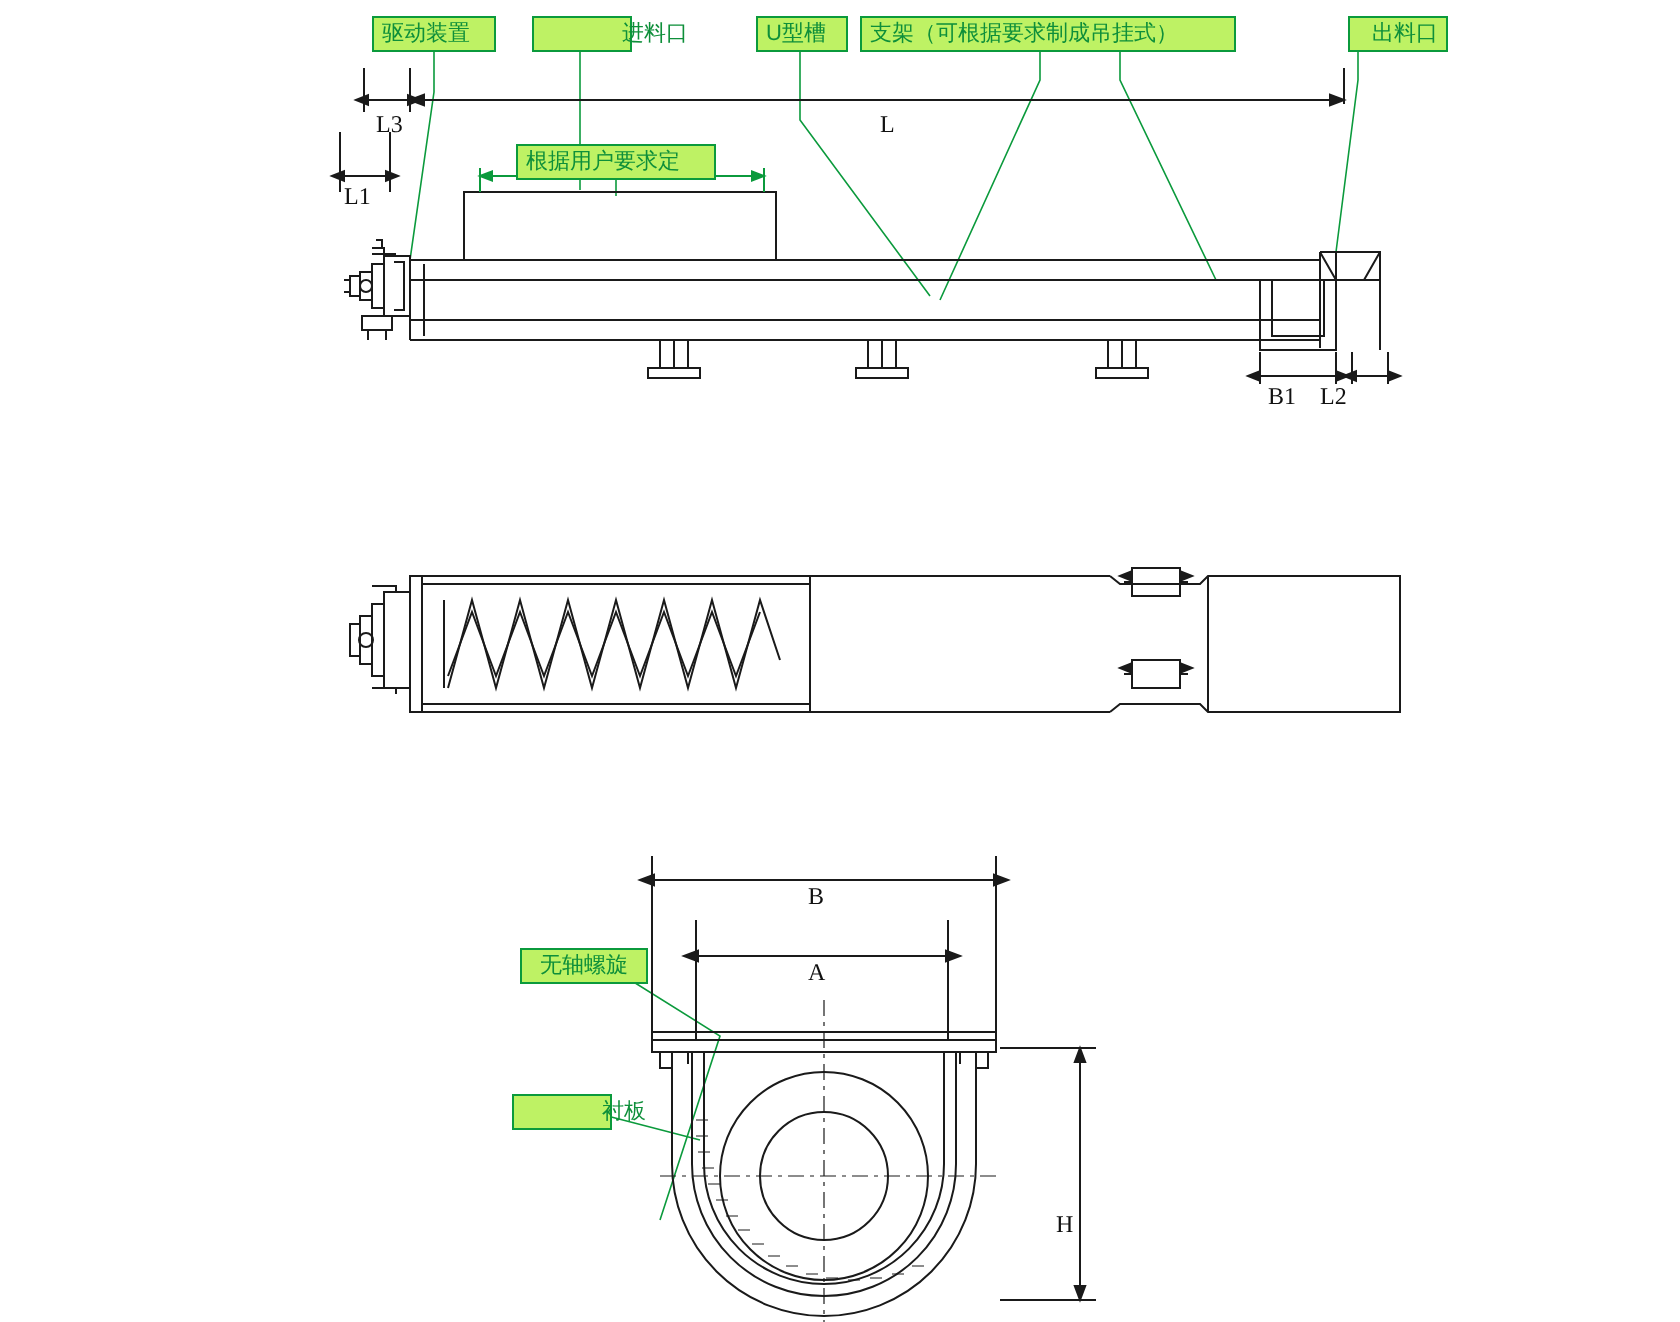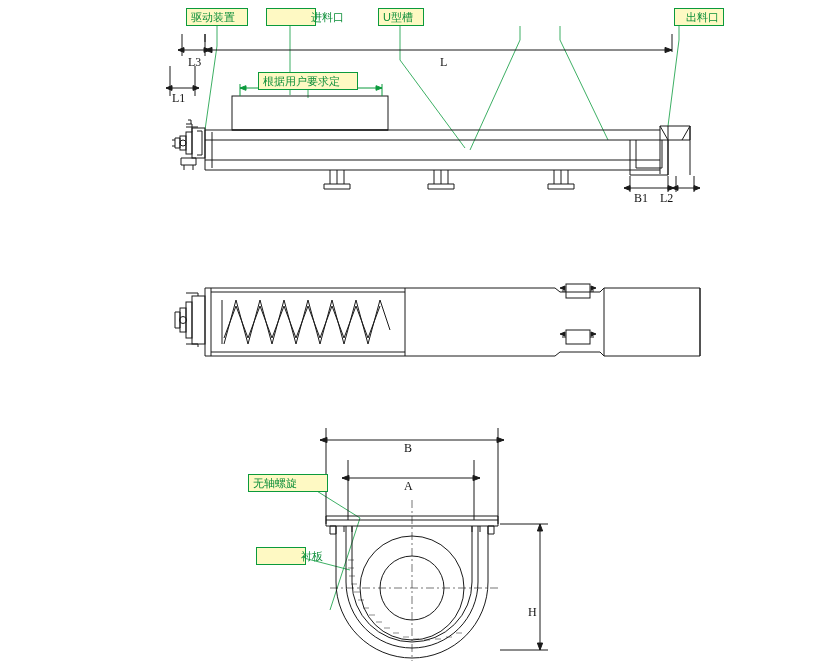--- a/index.html
+++ b/index.html
@@ -4,21 +4,21 @@
 <style>
   html,body{margin:0;padding:0;background:#ffffff;}
   body{width:840px;height:661px;position:relative;overflow:hidden;
        font-family:"Liberation Sans","DejaVu Sans",sans-serif;}
   #root{position:absolute;left:0;top:0;width:840px;height:661px;}
   svg{position:absolute;left:0;top:0;}
   .callout{
     position:absolute;
     border:1px solid #0b9a3c;
     color:#0e8f3a;
-    background:#fef9c3;
+    background:#bef264;
     font-size:11px;
     line-height:14px;
     padding:1px 4px;
     white-space:nowrap;
     box-sizing:border-box;
   }
   .dimlabel{
     position:absolute;
     color:#111111;
     font-size:12px;
@@ -227,23 +227,24 @@
         <path d="M540,524 l-2.6,7 h5.2 z" fill="#1a1a1a"></path>
         <path d="M540,650 l-2.6,-7 h5.2 z" fill="#1a1a1a"></path>
       </g>
 
     </g>
   </svg>
 
   <div class="callout" style="left:186px;top:8px;width:62px;height:18px;">驱动装置</div>
   <div class="callout" style="left:266px;top:8px;width:50px;height:18px;padding-left:44px;">进料口</div>
   <div class="callout" style="left:378px;top:8px;width:46px;height:18px;">U型槽</div>
+  <div class="callout" style="left:430px;top:8px;width:188px;height:18px;">支架（可根据要求制成吊挂式）</div>
   <div class="callout" style="left:674px;top:8px;width:50px;height:18px;text-align:right;">出料口</div>
   <div class="callout" style="left:258px;top:72px;width:100px;height:18px;">根据用户要求定</div>
-  <div class="callout" style="left:248px;top:474px;width:80px;height:18px;">无轴螺旋</div>
+  <div class="callout" style="left:260px;top:474px;width:64px;height:18px;text-align:center;">无轴螺旋</div>
   <div class="callout" style="left:256px;top:547px;width:40px;height:18px;padding-left:44px;">衬板</div>
 
   <div class="dimlabel" style="left:188px;top:34px;">L3</div>
   <div class="dimlabel" style="left:172px;top:70px;">L1</div>
   <div class="dimlabel" style="left:440px;top:34px;">L</div>
   <div class="dimlabel" style="left:634px;top:170px;">B1</div>
   <div class="dimlabel" style="left:660px;top:170px;">L2</div>
   <div class="dimlabel" style="left:404px;top:420px;">B</div>
   <div class="dimlabel" style="left:404px;top:458px;">A</div>
   <div class="dimlabel" style="left:528px;top:584px;">H</div>

